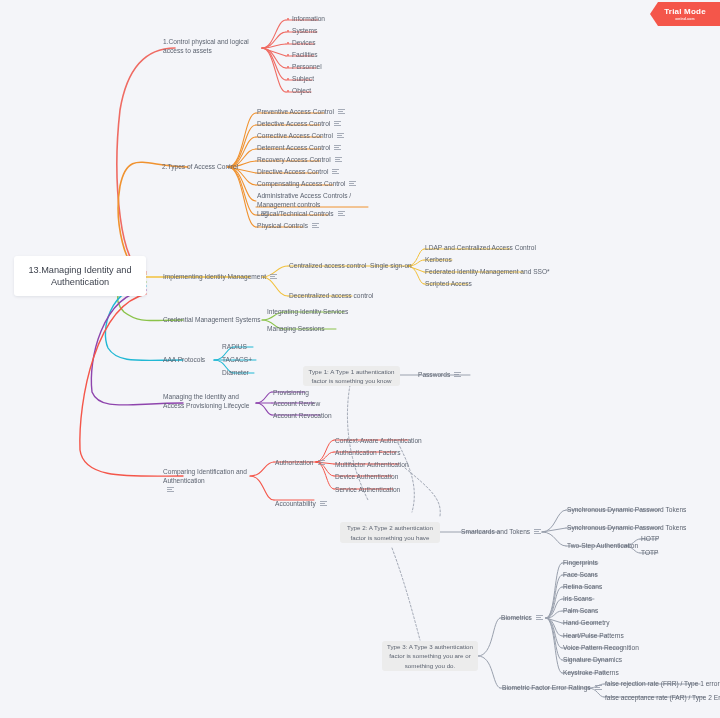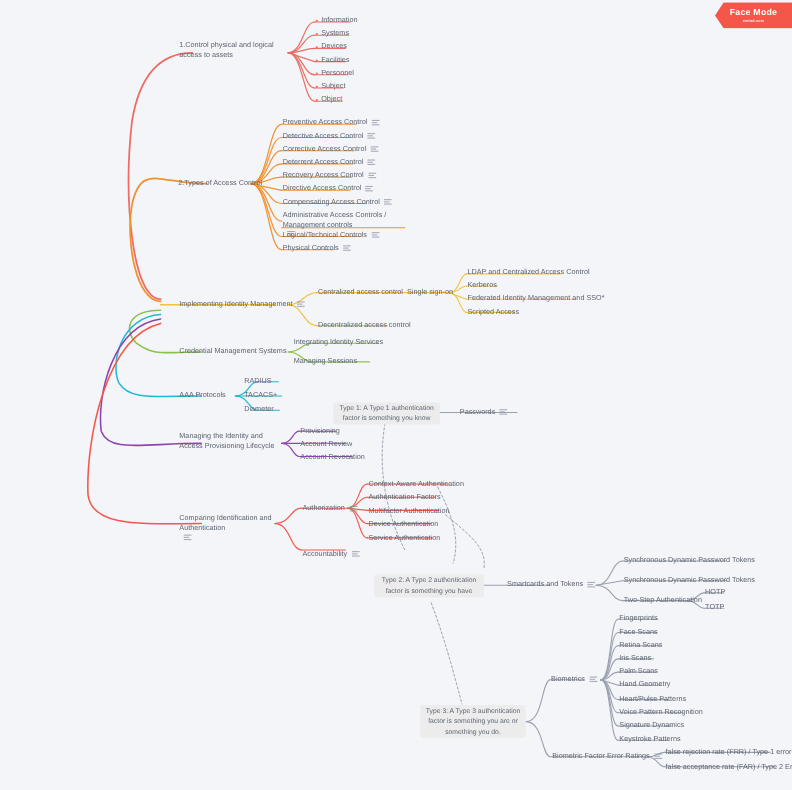--- a/index.html
+++ b/index.html
@@ -194,20 +194,23 @@
       <path d="M604,684 L700,684" stroke="#9aa1ae" stroke-width="1"></path>
       <path d="M604,697 L704,697" stroke="#9aa1ae" stroke-width="1"></path>
 
       <path d="M350,385 C344,420 348,460 368,500" stroke="#8d94a3" stroke-width=".8" stroke-dasharray="2 2"></path>
       <path d="M398,443 C412,470 418,490 412,512" stroke="#8d94a3" stroke-width=".8" stroke-dasharray="2 2"></path>
       <path d="M405,468 C432,490 442,500 440,516" stroke="#8d94a3" stroke-width=".8" stroke-dasharray="2 2"></path>
       <path d="M392,548 C404,580 412,610 420,640" stroke="#8d94a3" stroke-width=".8" stroke-dasharray="2 2"></path>
     </g>
   </svg>
 
+  <div id="central">
+    <span>13.Managing Identity and Authentication</span>
+  </div>
 
   <div class="node" style="left:163px;top:38px;width:100px;white-space:normal;">
     <span class="txt">1.Control physical and logical access to assets</span>
   </div>
   <div class="node" style="left:287px;top:15px;"><span class="bullet"></span><span class="txt">Information</span></div>
   <div class="node" style="left:287px;top:27px;"><span class="bullet"></span><span class="txt">Systems</span></div>
   <div class="node" style="left:287px;top:39px;"><span class="bullet"></span><span class="txt">Devices</span></div>
   <div class="node" style="left:287px;top:51px;"><span class="bullet"></span><span class="txt">Facilities</span></div>
   <div class="node" style="left:287px;top:63px;"><span class="bullet"></span><span class="txt">Personnel</span></div>
   <div class="node" style="left:287px;top:75px;"><span class="bullet"></span><span class="txt">Subject</span></div>
@@ -287,17 +290,17 @@
   <div class="node" style="left:563px;top:632px;"><span class="txt">Heart/Pulse Patterns</span></div>
   <div class="node" style="left:563px;top:644px;"><span class="txt">Voice Pattern Recognition</span></div>
   <div class="node" style="left:563px;top:656px;"><span class="txt">Signature Dynamics</span></div>
   <div class="node" style="left:563px;top:669px;"><span class="txt">Keystroke Patterns</span></div>
 
   <div class="node" style="left:502px;top:684px;"><span class="txt">Biometric Factor Error Ratings</span><span class="note-icon"><i></i><i></i><i></i></span></div>
   <div class="node" style="left:605px;top:680px;"><span class="txt">false rejection rate (FRR) / Type 1 error</span></div>
   <div class="node" style="left:605px;top:694px;"><span class="txt">false acceptance rate (FAR) / Type 2 Error</span></div>
 
   <div id="trial">
-    <span class="tm">Face Mode</span>
+    <span class="tm">Trial Mode</span>
     <span class="sub">xmind.com</span>
   </div>
 
 </div>
 
 </body></html>

